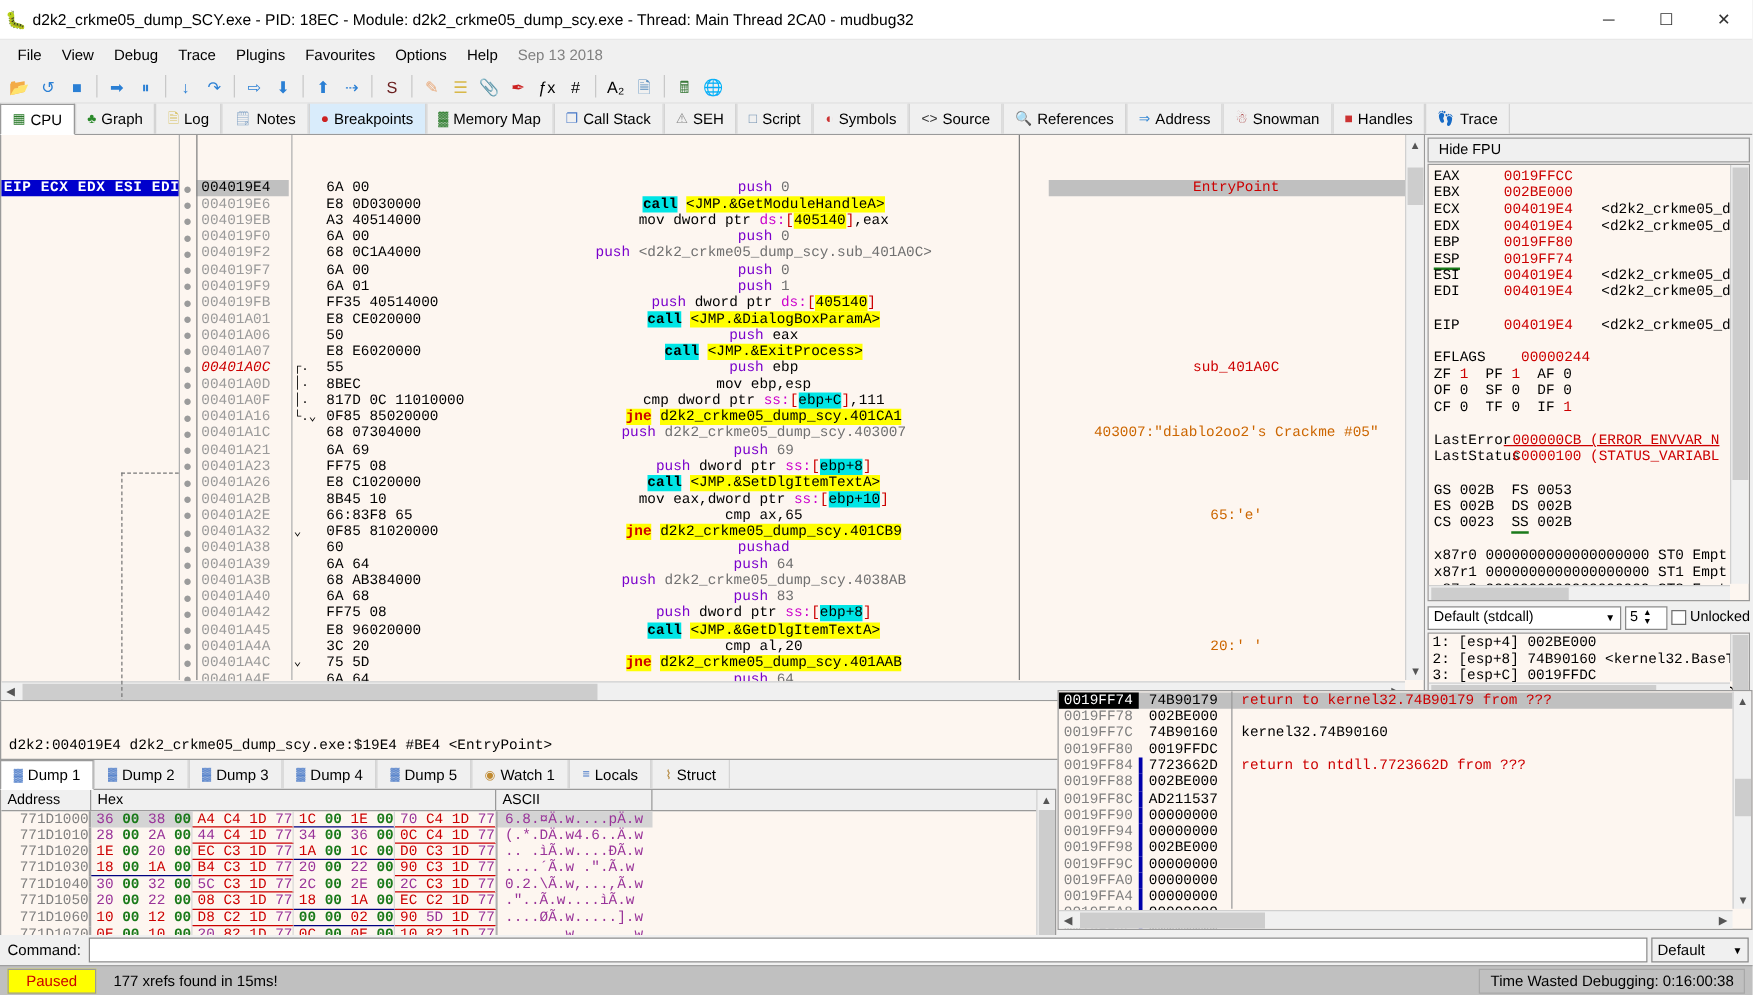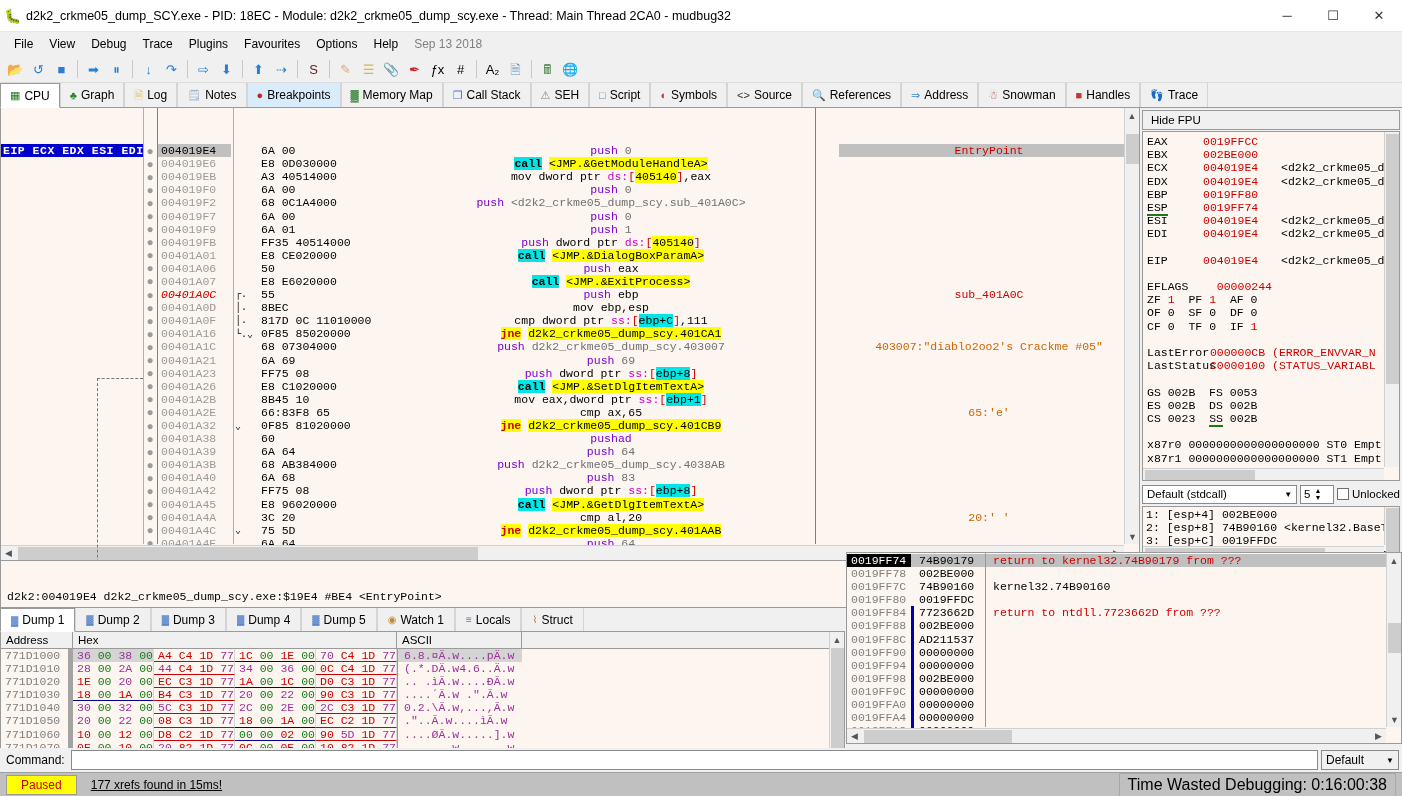--- a/index.html
+++ b/index.html
@@ -106,24 +106,24 @@
           border-left: 1px solid #d4d4d4; border-right: 1px solid #d4d4d4; }
   .dtab.active { background: #fff; border-top: 1px solid #9a9a9a; border-left: 1px solid #9a9a9a;
                  border-right: 1px solid #9a9a9a; border-bottom: 1px solid #fff; margin-bottom: -1px; }
 
   
   #dumpwrap { width: 845px; height: 192px; border: 1px solid #9a9a9a; border-top: none;
               background: #fdf6f0; overflow: hidden; position: relative; }
   .colhdr { height: 17px; background: #f0f0f0; display: flex; border-bottom: 1px solid #9a9a9a; font-size: 11.5px; }
   .colhdr div { border-right: 1px solid #9a9a9a; padding-left: 5px; display: flex; align-items: center; }
   .hxrow { height: 13.1px; display: flex; font-size: 11.5px; white-space: nowrap; }
-  .hxaddr { width: 72px; color: #808080; padding-left: 4px; border-right: 5px solid #a3a3a3; }
+  .hxaddr { width: 72px; color: #808080; padding-left: 4px; border-right: 2px solid #a3a3a3; text-align: right; }
   .hxgrp { width: 81px; padding-left: 4px; border-right: 1px solid #d8d8d8; }
   .hxascii { width: 125px; padding-left: 6px; color: #993399; border-left: 1px solid #9a9a9a; }
-  .b-green { color: #1a7a1a; }
+  .b-green { color: #1a7a1a; font-weight: bold; }
   .b-purple { color: #993399; }
   .b-red { color: #cc0000; }
   .ul-red { border-bottom: 1.5px solid #cc0000; }
   .ul-blue { border-bottom: 1.5px solid #000080; }
   .selbg { background: #d4d4d4; }
 
   
   #stackwrap { position: absolute; left: 846px; top: 552px; width: 556px; height: 192px;
                background: #fdf6f0; border: 1px solid #9a9a9a; overflow: hidden; }
   .srow { height: 13.1px; display: flex; font-size: 11.5px; white-space: nowrap; }
@@ -151,22 +151,22 @@
                  display: flex; align-items: center; padding-left: 3px; }
   #cmdbar .defcombo { width: 78px; height: 20px; margin-left: 3px; margin-right: 3px; background: #f0f0f0;
                       border: 1px solid #8a8a8a; font-size: 12px; display: flex; align-items: center;
                       justify-content: space-between; padding: 0 4px; }
 
   
   #statusbar { position: absolute; left: 0; bottom: 0; width: 1402px; height: 24px; background: #c0c0c0;
                display: flex; align-items: center; border-top: 1px solid #a0a0a0; }
   .stpaused { background: #ffff00; color: #cc0000; font-size: 12px; padding: 2px 14px; margin-left: 6px;
               border: 1px solid #9a9a9a; }
-  .stmsg { font-size: 12px; margin-left: 14px; flex: 1; text-decoration: underline; }
-  .sttime { font-size: 16px; background: #c0c0c0; border: 1px solid #a8a8a8; padding: 2px 8px; margin-right: 6px; text-align: center; }
+  .stmsg { font-size: 12px; margin-left: 14px; flex: 1; }
+  .sttime { font-size: 12px; background: #c0c0c0; border: 1px solid #a8a8a8; padding: 2px 8px; margin-right: 6px; text-align: center; }
 </style>
 </head>
 <body>
 
 <div id="titlebar">
   <span class="bugicon">🐛</span>
   <span class="ttl">d2k2_crkme05_dump_SCY.exe - PID: 18EC - Module: d2k2_crkme05_dump_scy.exe - Thread: Main Thread 2CA0 - mudbug32</span>
   <div class="wbtns">
     <div class="wbtn">─</div>
     <div class="wbtn">☐</div>
@@ -460,21 +460,21 @@
           <div class="c-bytes mono">E8 C1020000</div>
           <div class="c-ins mono"><span class="kw-call">call</span> <span class="op-hl">&lt;JMP.&amp;SetDlgItemTextA&gt;</span></div>
           <div class="c-cmt mono"></div>
         </div>
         <div class="drow">
           <div style="width: 142px;"></div>
           <div class="c-bullet">●</div>
           <div class="c-addr mono">00401A2B</div>
           <div class="c-graph mono"></div>
           <div class="c-bytes mono">8B45 10</div>
-          <div class="c-ins mono">mov eax,dword ptr <span class="seg">ss:</span><span class="brk">[</span><span class="reg-ebp">ebp+1</span><span class="brk">]</span></div>
+          <div class="c-ins mono">mov eax,dword ptr <span class="seg">ss:</span><span class="brk">[</span><span class="reg-ebp">ebp+10</span><span class="brk">]</span></div>
           <div class="c-cmt mono"></div>
         </div>
         <div class="drow">
           <div style="width: 142px;"></div>
           <div class="c-bullet">●</div>
           <div class="c-addr mono">00401A2E</div>
           <div class="c-graph mono"></div>
           <div class="c-bytes mono">66:83F8 65</div>
           <div class="c-ins mono">cmp ax,65</div>
           <div class="c-cmt mono">65:'e'</div>
@@ -685,21 +685,21 @@
           </div>
           <div class="rrow">
             <div class="mono"><span class="flagclr">OF</span> <span class="flagclr">0</span>&nbsp;&nbsp;<span class="flagclr">SF</span> <span class="flagclr">0</span>&nbsp;&nbsp;<span class="flagclr">DF</span> <span class="flagclr">0</span></div>
           </div>
           <div class="rrow">
             <div class="mono"><span class="flagclr">CF</span> <span class="flagclr">0</span>&nbsp;&nbsp;<span class="flagclr">TF</span> <span class="flagclr">0</span>&nbsp;&nbsp;<span class="flagclr">IF</span> <span class="flagset">1</span></div>
           </div>
           <div class="rrow"></div>
           <div class="rrow">
             <div class="rname mono">LastError</div>
-            <div class="rval mono" style="width: auto;">&nbsp;000000CB (ERROR_ENVVAR_N</div>
+            <div class="rval mono" style="width: auto; text-decoration: underline;">&nbsp;000000CB (ERROR_ENVVAR_N</div>
           </div>
           <div class="rrow">
             <div class="rname mono">LastStatus</div>
             <div class="rval mono" style="width: auto;">&nbsp;C0000100 (STATUS_VARIABL</div>
           </div>
           <div class="rrow"></div>
           <div class="rrow">
             <div class="mono">GS 002B&nbsp;&nbsp;FS 0053</div>
           </div>
           <div class="rrow">

